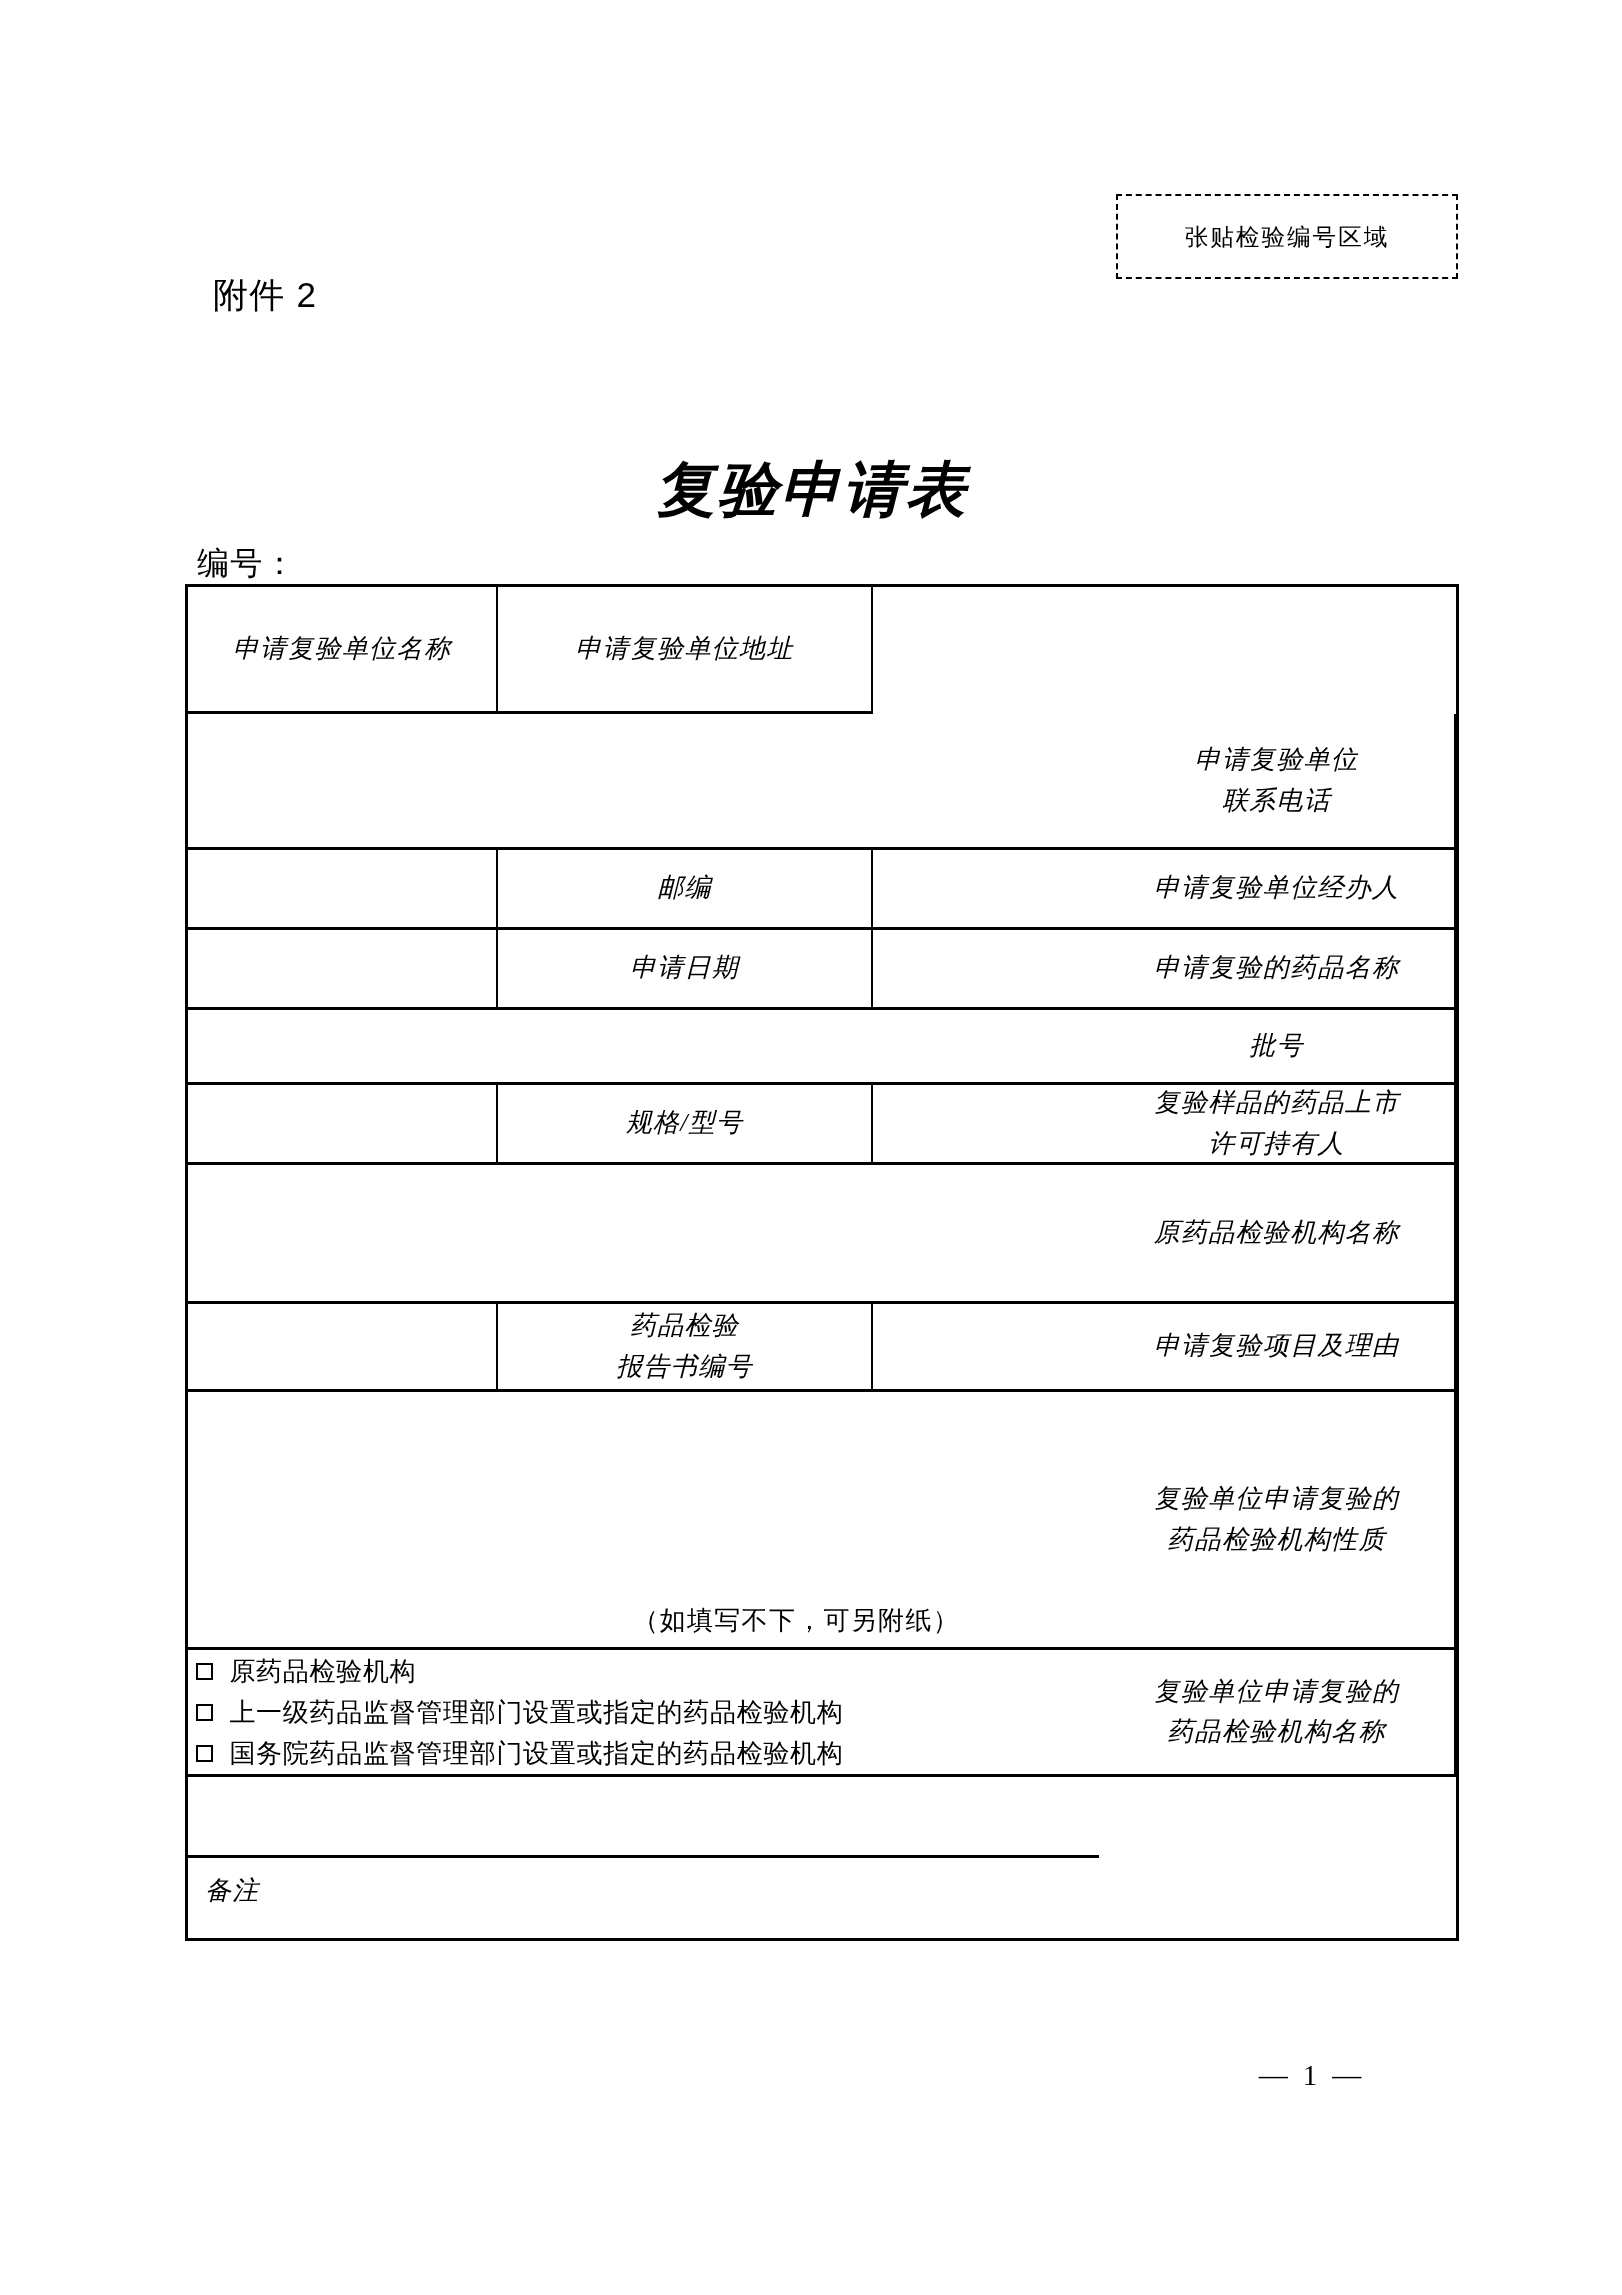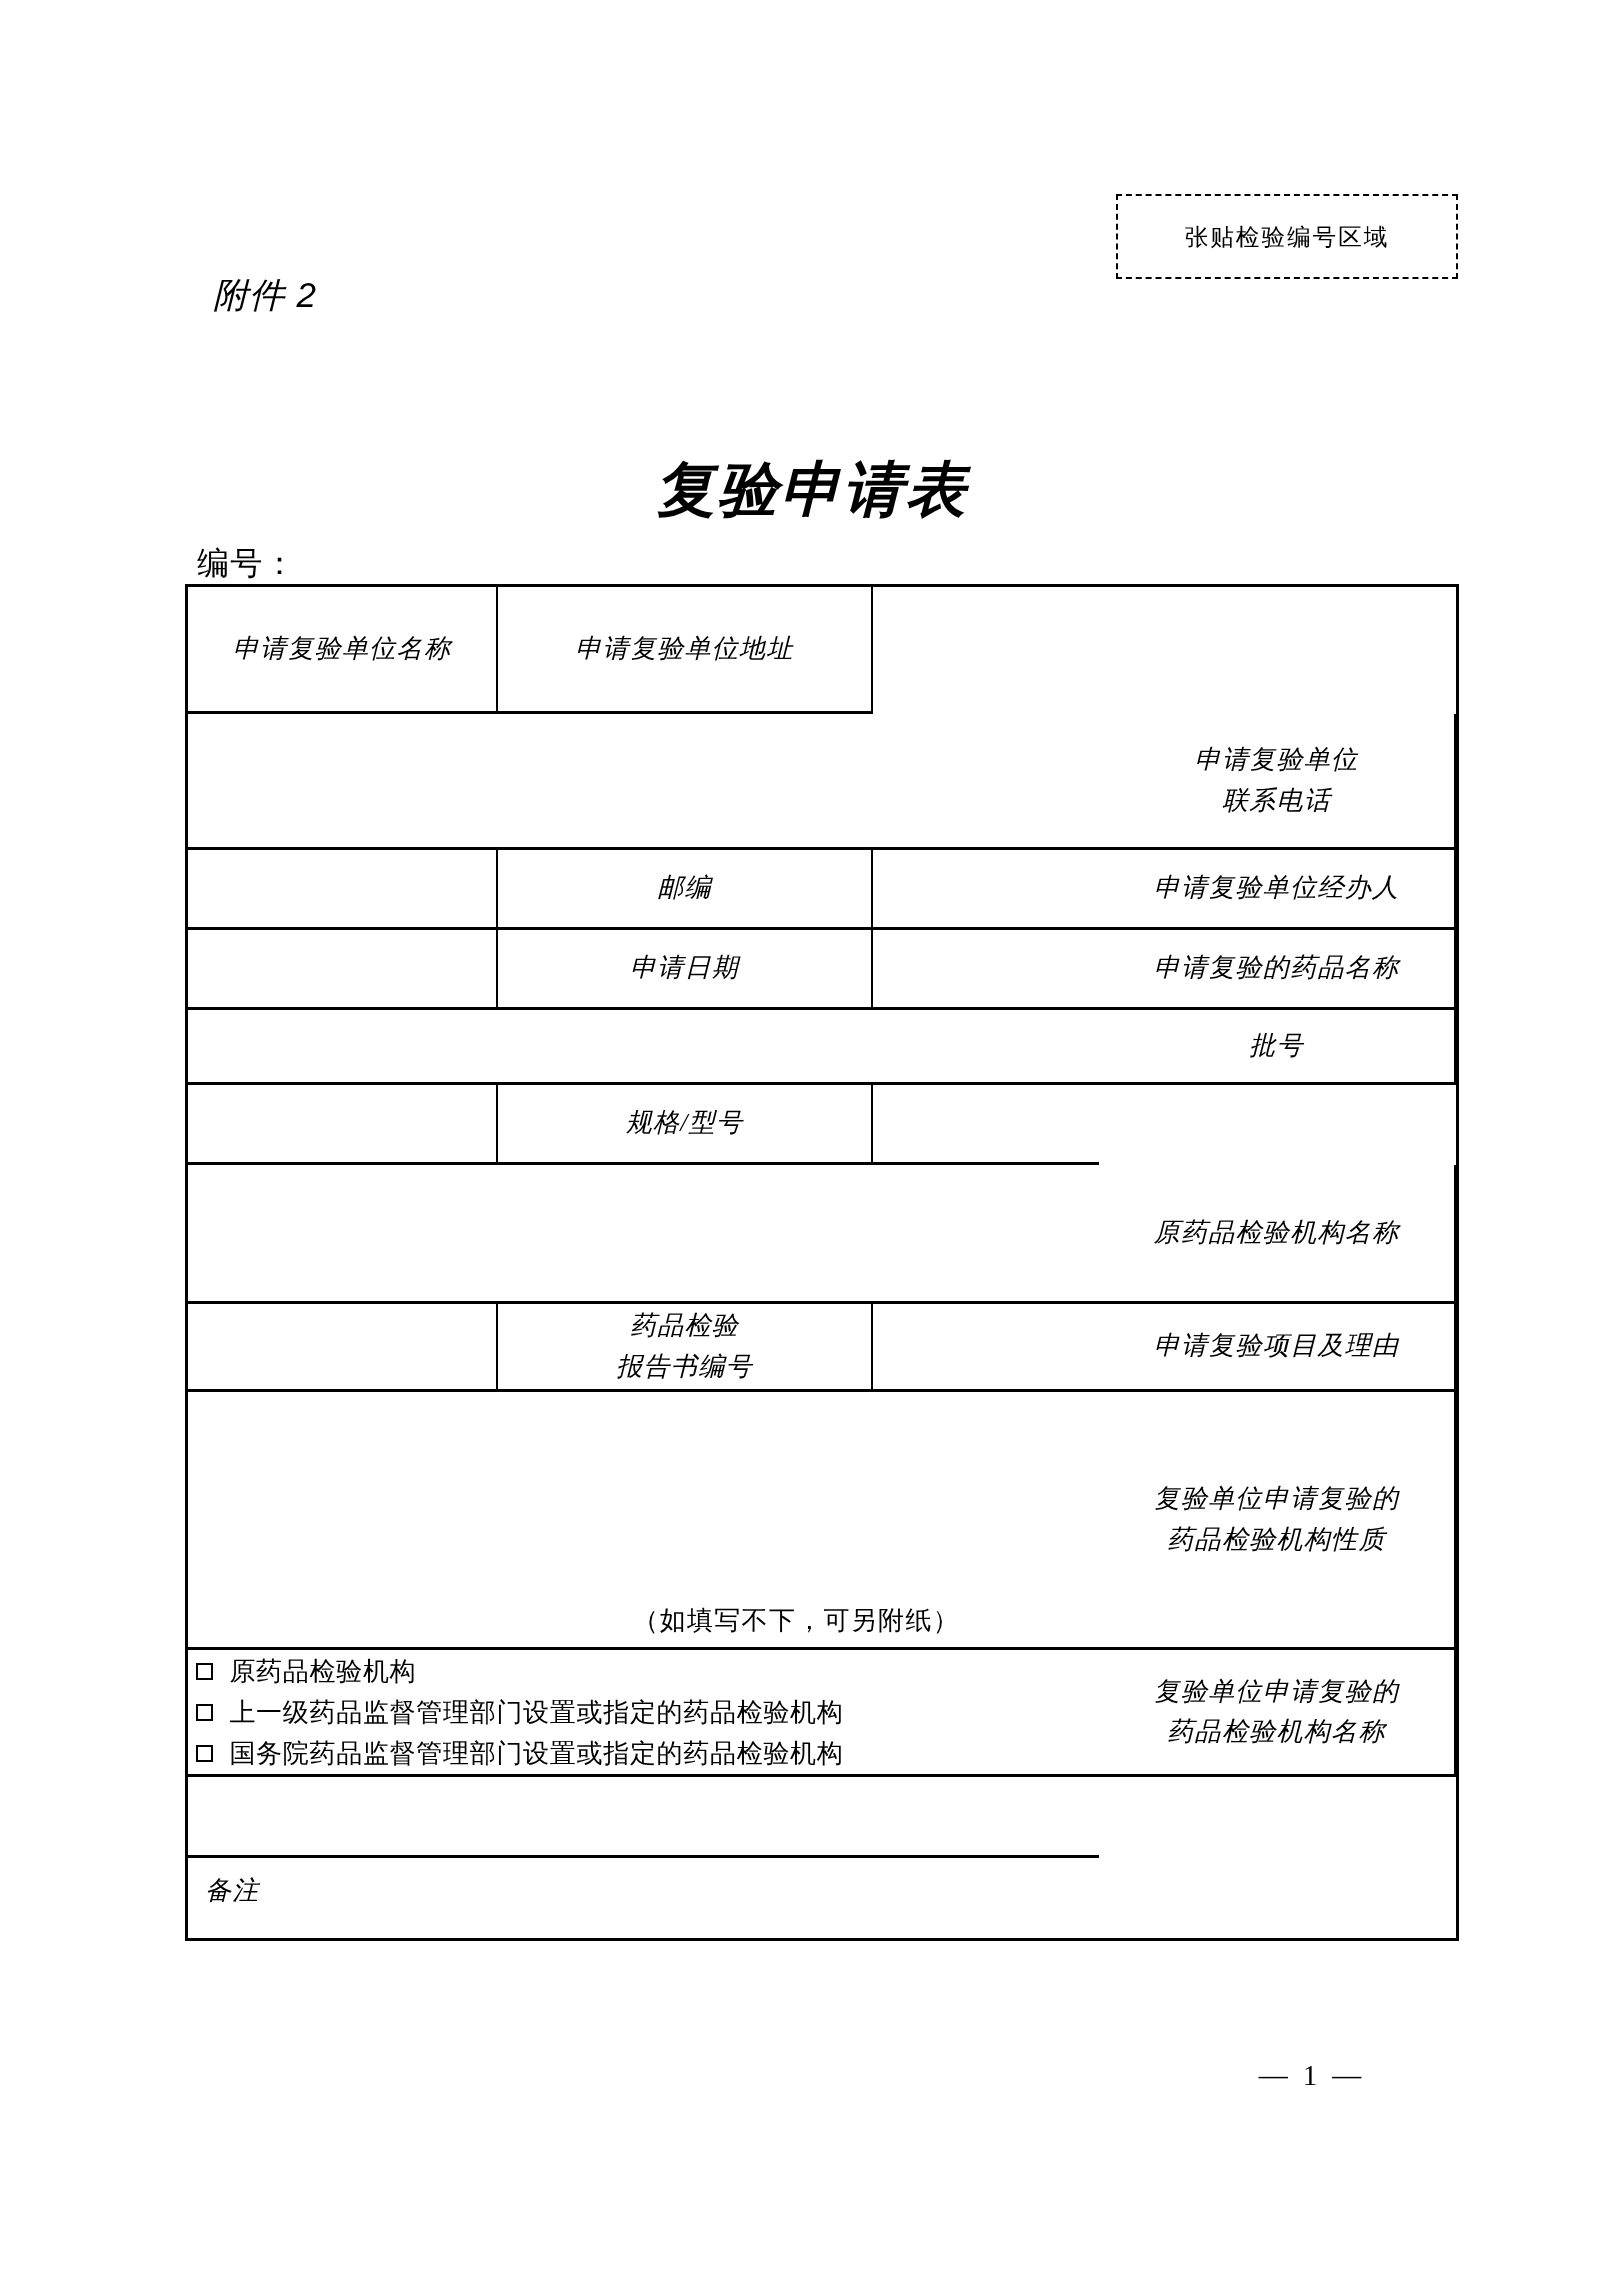--- a/index.html
+++ b/index.html
@@ -10,21 +10,21 @@
   
   .stamp-box{
     position:absolute;left:1116px;top:194px;width:342px;height:85px;
     border:2px dashed #000;box-sizing:border-box;
     display:flex;align-items:center;justify-content:center;
     font-size:23.6px;letter-spacing:2px;text-align:center;
   }
   .attachment{
     position:absolute;left:213px;top:272px;
     font-family:"Liberation Sans","DejaVu Sans",sans-serif;
-    font-size:35px;letter-spacing:1.3px;font-style:italic;
+    font-size:35px;letter-spacing:1.3px;
   }
   .title{
     position:absolute;left:0;top:450px;width:1623px;margin:0;
     text-align:center;
     font-family:"Liberation Sans","DejaVu Sans",sans-serif;
     font-size:60px;font-weight:700;letter-spacing:2.6px;font-style:italic;
   }
   .no-label{
     position:absolute;left:197px;top:542px;font-size:32px;letter-spacing:1.3px;
   }
@@ -96,20 +96,22 @@
     <div class="c bb"></div>
 
     <div class="c bb br lbl">申请复验的药品名称</div>
     <div class="c bb sp3"></div>
 
     <div class="c bb br lbl">批号</div>
     <div class="c bb br"></div>
     <div class="c bb br lbl">规格/型号</div>
     <div class="c bb"></div>
 
+    <div class="c bb br lbl">复验样品的药品上市
+许可持有人</div>
     <div class="c bb sp3"></div>
 
     <div class="c bb br lbl">原药品检验机构名称</div>
     <div class="c bb br"></div>
     <div class="c bb br lbl">药品检验
 报告书编号</div>
     <div class="c bb"></div>
 
     <div class="c bb br lbl">申请复验项目及理由</div>
     <div class="c bb sp3">

